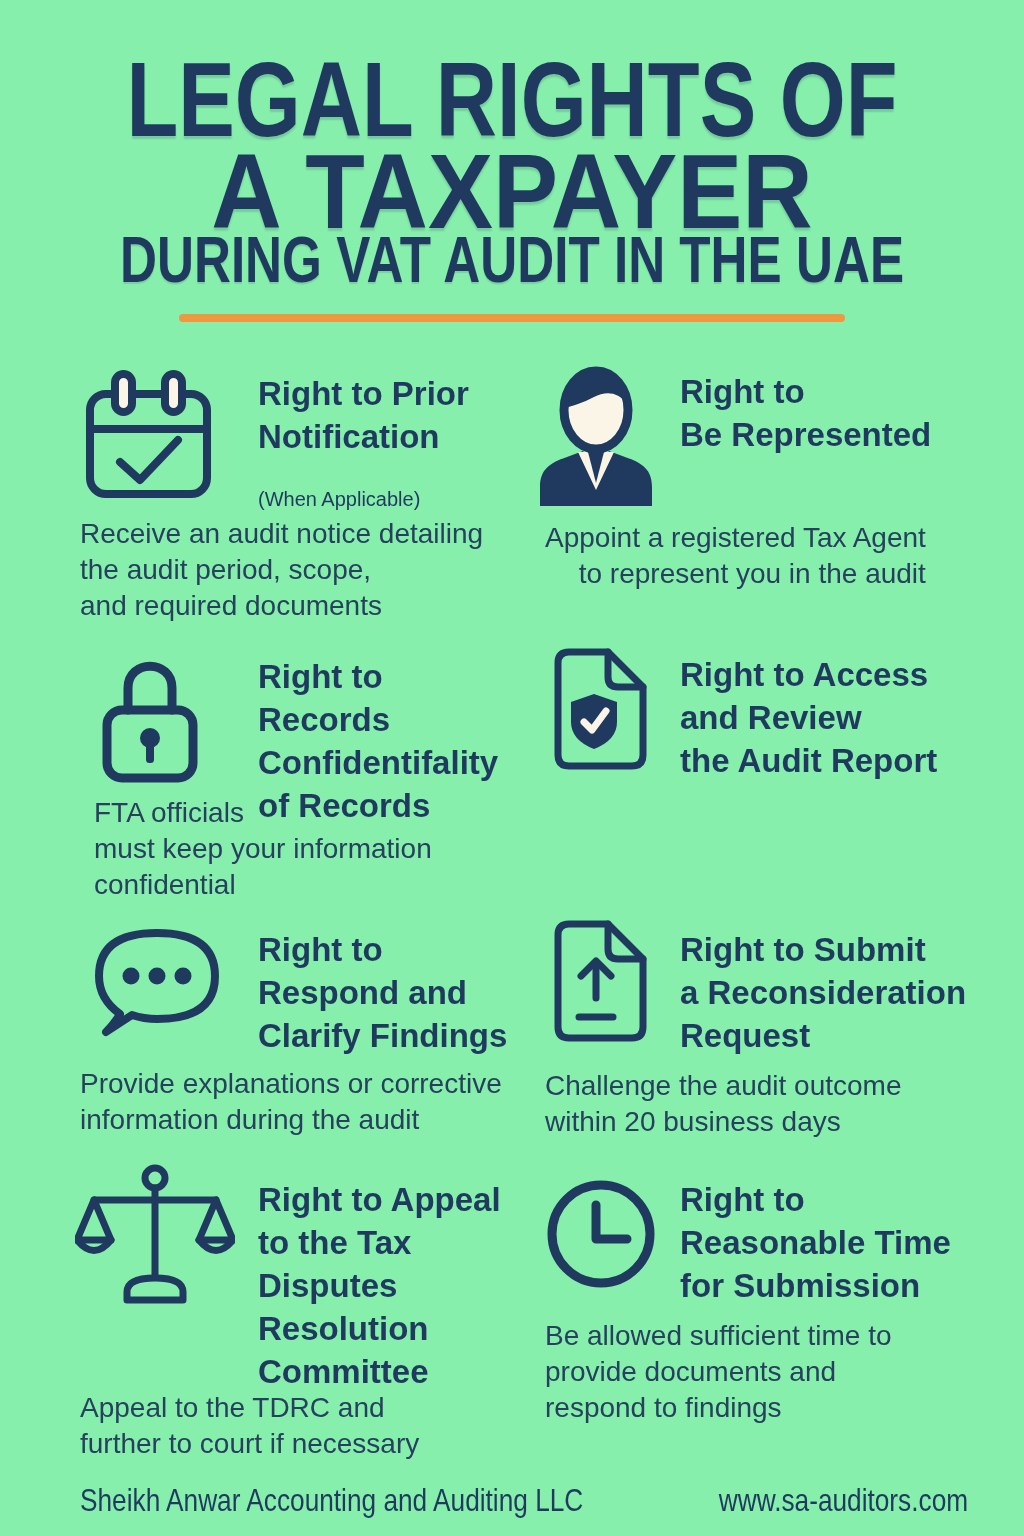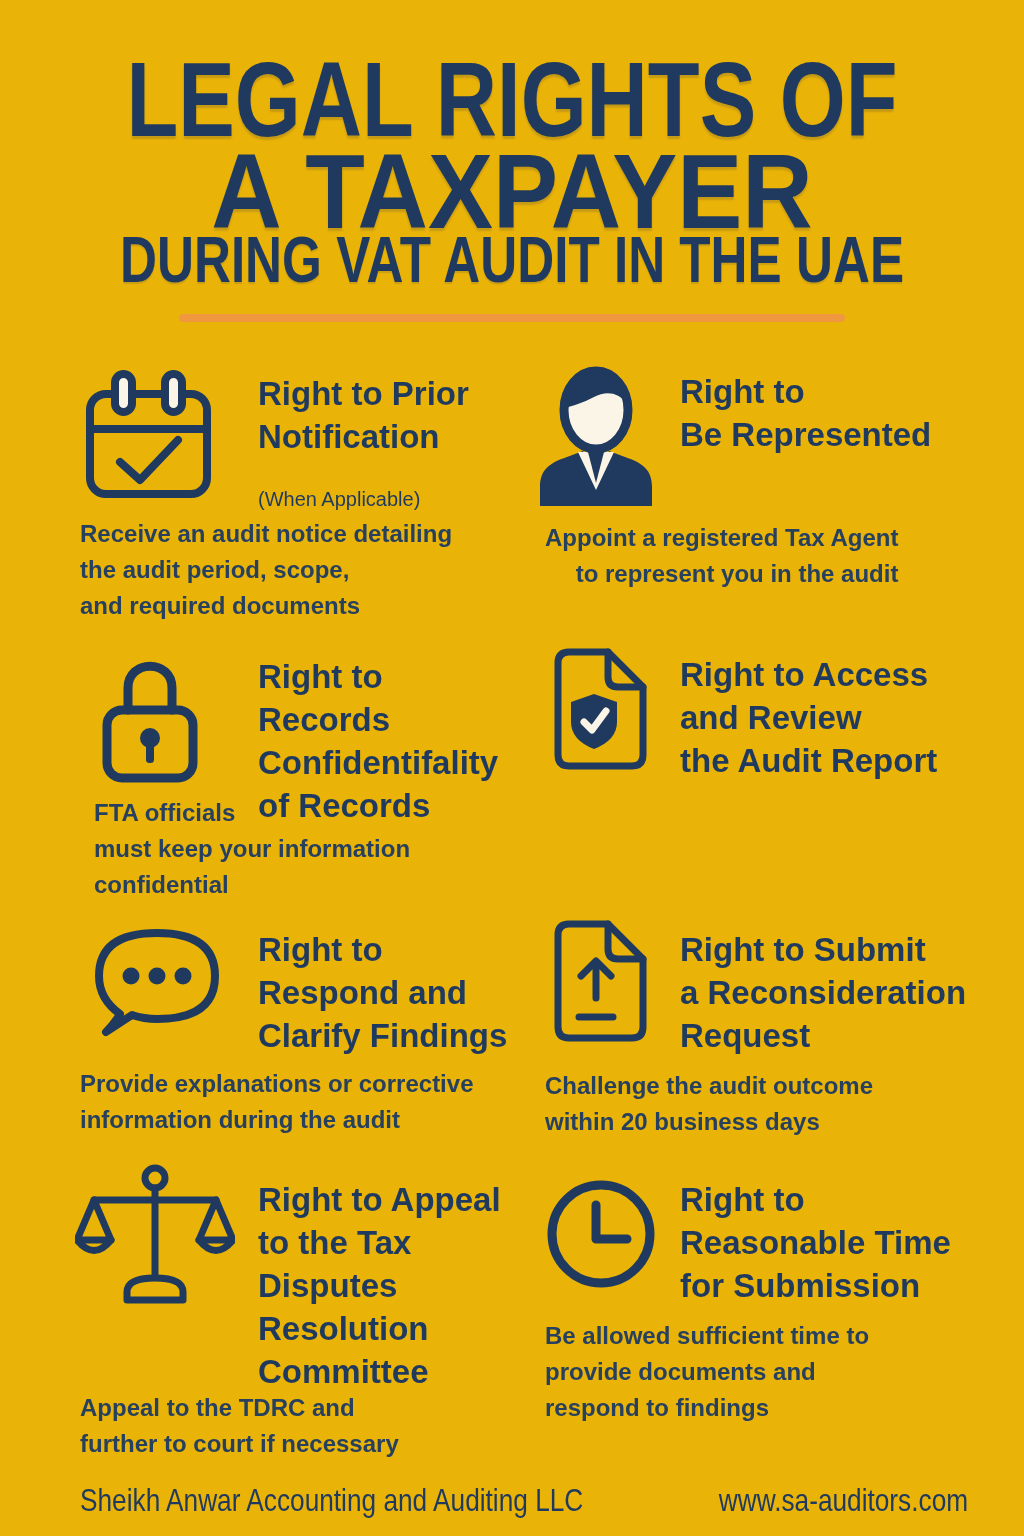--- a/index.html
+++ b/index.html
@@ -1,19 +1,19 @@
 <!DOCTYPE html>
 <html><head>
 <meta charset="utf-8">
 <style>
   html,body{margin:0;padding:0;}
   .poster{
     position:relative;
     width:1024px;height:1536px;
-    background:#eab308;
+    background:#86efac;
     font-family:"Liberation Sans", sans-serif;
     color:#1F3A5E;
     overflow:hidden;
   }
   .title{
     position:absolute;left:0;width:100%;
     text-align:center;white-space:nowrap;
     font-weight:bold;font-size:106px;line-height:106px;
     color:#1F3A5E;
     text-shadow:0 3px 2px rgba(31,46,76,0.18);
@@ -34,21 +34,21 @@
   }
   .icon{position:absolute;}
   .head{
     position:absolute;
     font-weight:bold;font-size:33px;line-height:43px;
     color:#1F3A5E;white-space:nowrap;
   }
   .head .note{font-weight:normal;font-size:20px;line-height:43px;margin-top:20px;}
   .desc{
     position:absolute;
-    font-weight:bold;font-size:24px;line-height:36px;
+    font-weight:normal;font-size:28px;line-height:36px;
     color:#27405E;white-space:nowrap;
   }
   .footer-left{
     position:absolute;left:80px;top:1482px;
     font-size:32px;white-space:nowrap;
     transform:scaleX(0.82);transform-origin:left center;
     color:#1F3A5E;
   }
   .footer-right{
     position:absolute;right:56px;top:1482px;

